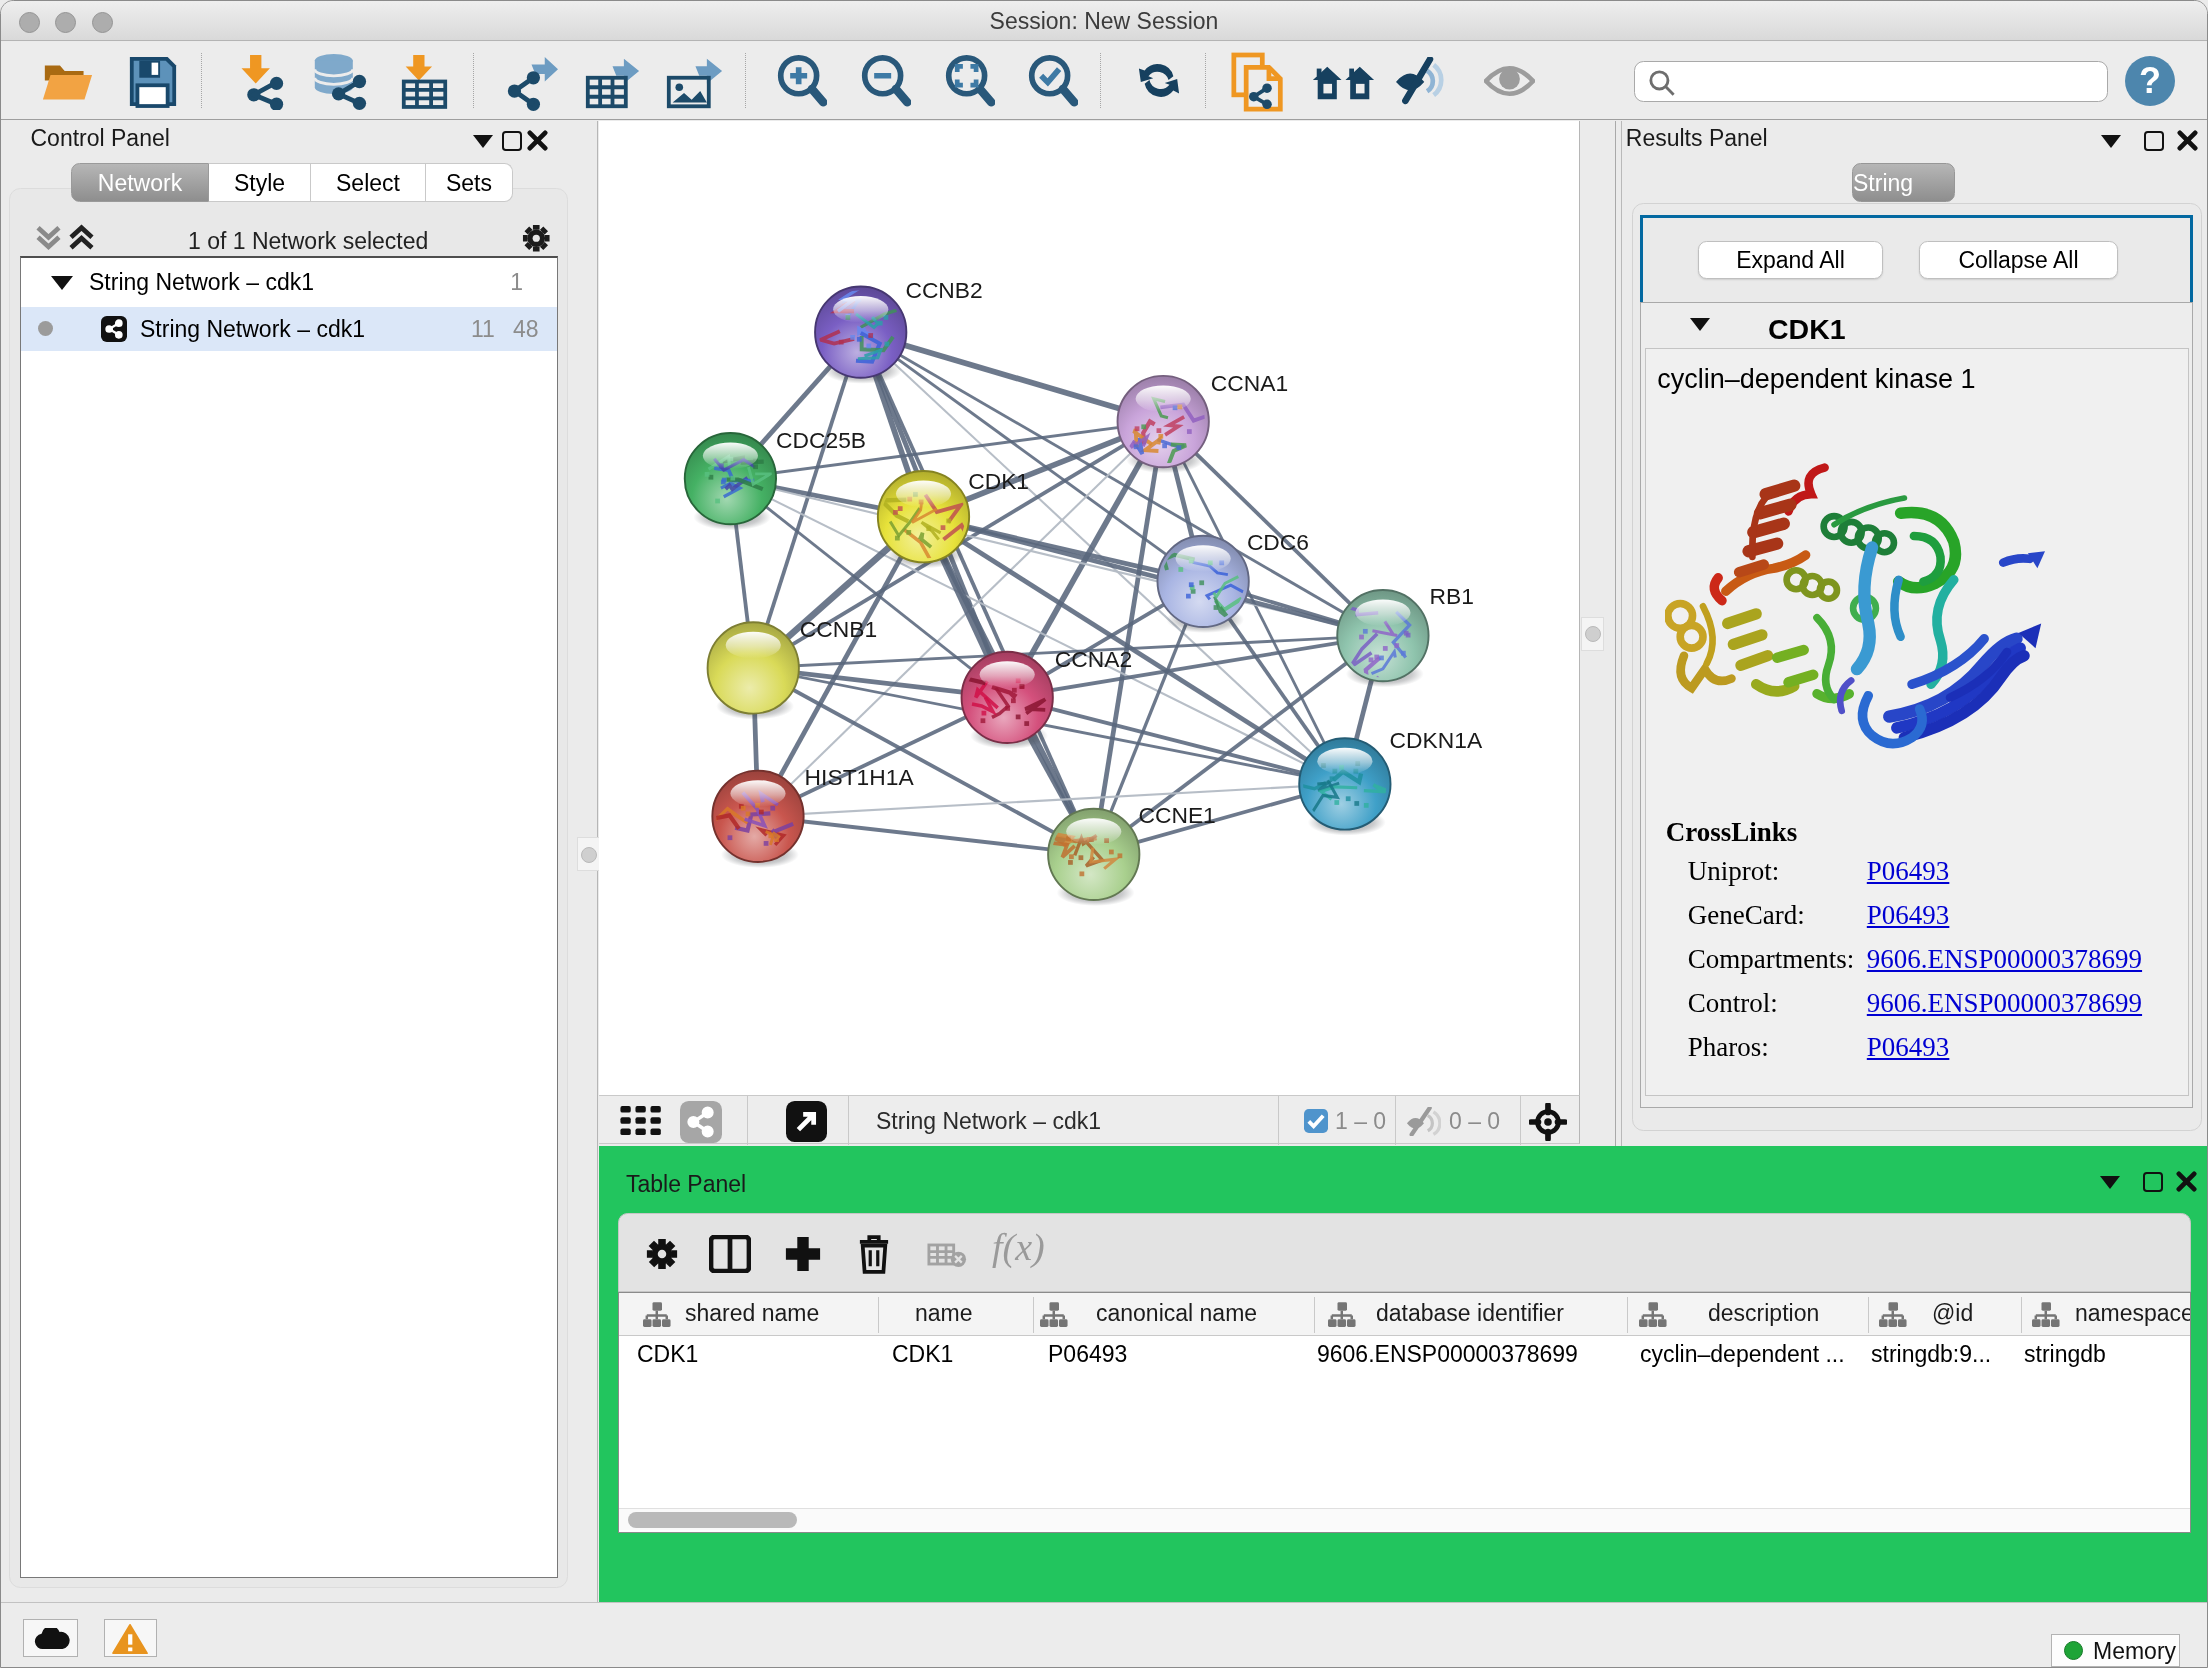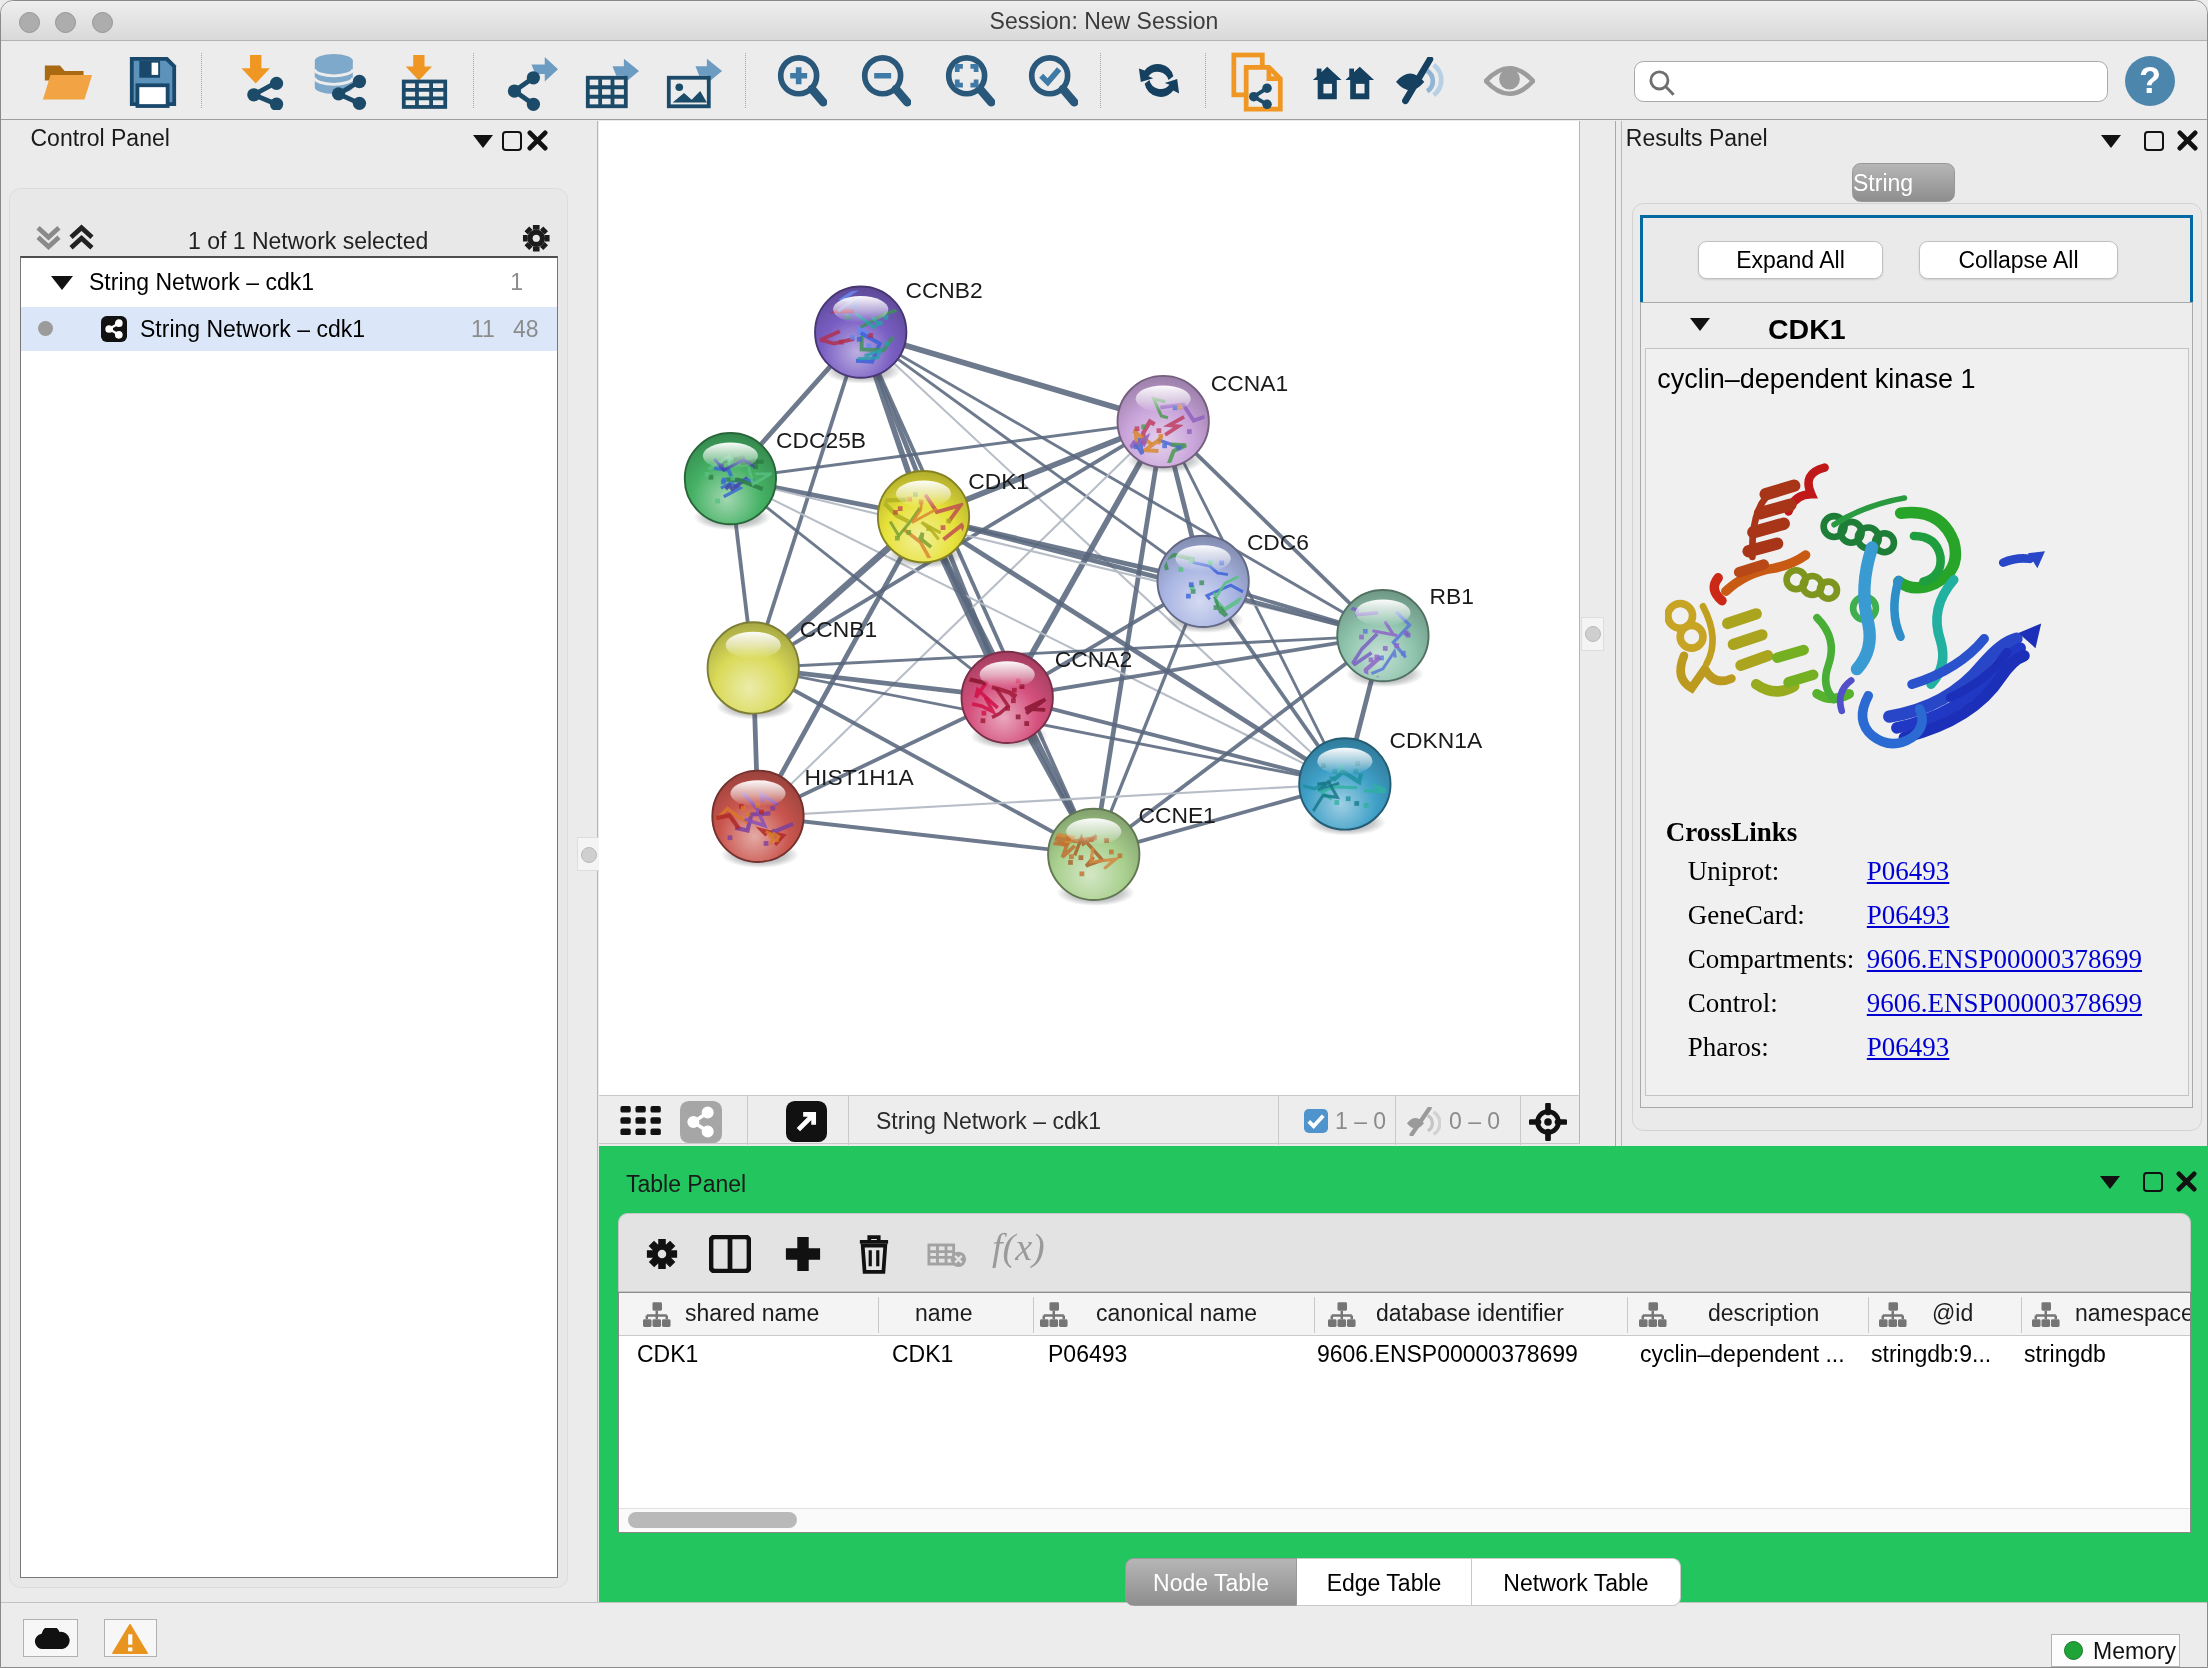--- a/index.html
+++ b/index.html
@@ -220,20 +220,26 @@
   </div>
 
   <div id="controlpanel" class="abs" style="left:0;top:120px;width:597px;height:1481px;background:#ebebeb;border-right:1px solid #b6b6b6;">
     <div class="ptitle" style="left:29.5px;top:3.8px;">Control Panel</div>
     <div class="ptri" style="left:472px;top:14.3px;"></div>
     <div class="psq" style="left:501px;top:9.5px;"></div>
     <svg class="abs" style="left:526px;top:8.6px" width="21" height="21" viewBox="0 0 22 22">
         <path d="M3 3 L19 19 M19 3 L3 19" stroke="#111" stroke-width="5" stroke-linecap="round"></path>
       </svg>
 
+    <div class="seg" style="left:70px;top:42px;">
+      <div class="sel" style="width:138px;">Network</div>
+      <div style="width:102px;">Style</div>
+      <div style="width:115px;">Select</div>
+      <div style="width:87px;">Sets</div>
+    </div>
 
     <div class="abs" style="left:7.6px;top:67px;width:559px;height:1400px;background:#e8e8e8;border:1px solid #dcdcdc;border-radius:11.4px;"></div>
 
     <svg class="abs" style="left:34px;top:103px" width="27" height="28.5" viewBox="0 0 28 30">
       <g stroke="#8a8a8a" stroke-width="5" fill="none">
           <path d="M3 4 l11 10 11 -10"></path>
           <path d="M3 14 l11 10 11 -10"></path>
         </g>
     </svg>
     <svg class="abs" style="left:67px;top:103px" width="27" height="28.5" viewBox="0 0 28 30">
@@ -929,25 +935,20 @@
       <div class="abs rcell" style="left:698px;top:48px;">9606.ENSP00000378699</div>
       <div class="abs rcell" style="left:1021px;top:48px;">cyclin–dependent ...</div>
       <div class="abs rcell" style="left:1252px;top:48px;">stringdb:9...</div>
       <div class="abs rcell" style="left:1405px;top:48px;">stringdb</div>
 
       <div class="abs" style="left:0;top:215px;width:100%;height:22px;background:#fafafa;border-top:1px solid #e0e0e0;">
         <div class="abs" style="left:8.6px;top:2.9px;width:169px;height:16px;background:#b9b9b9;border-radius:8.6px;"></div>
       </div>
     </div>
 
-    <div class="seg" style="left:526px;top:412px;">
-      <div class="sel" style="width:172px;height:48px;line-height:48px;">Node Table</div>
-      <div style="width:175px;height:48px;line-height:48px;">Edge Table</div>
-      <div style="width:209px;height:48px;line-height:48px;">Network Table</div>
-    </div>
   </div>
 
   <div id="statusbar" class="abs" style="left:0;top:1601px;width:2208px;height:68px;background:#ececec;border-top:1px solid #c2c2c2;">
     <div class="abs" style="left:22px;top:16px;width:55px;height:38px;background:#f7f7f7;border:1.9px solid #b1b1b1;">
       <svg class="abs" style="left:9.5px;top:7.6px" width="36" height="23" viewBox="0 0 38 24">
         <path d="M10 22 a8 8 0 0 1 -2 -16 a10 10 0 0 1 19 -2 a7 7 0 0 1 3 18 z" fill="#111"></path>
       </svg>
     </div>
     <div class="abs" style="left:103px;top:16px;width:53px;height:38px;background:#f7f7f7;border:1.9px solid #b1b1b1;">
       <svg class="abs" style="left:6.7px;top:2.9px" width="36" height="32" viewBox="0 0 38 34">

